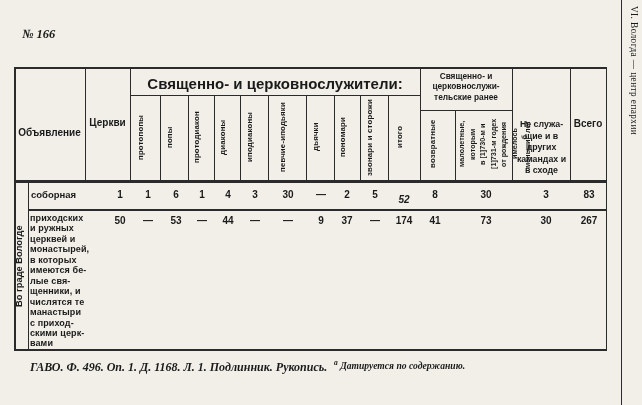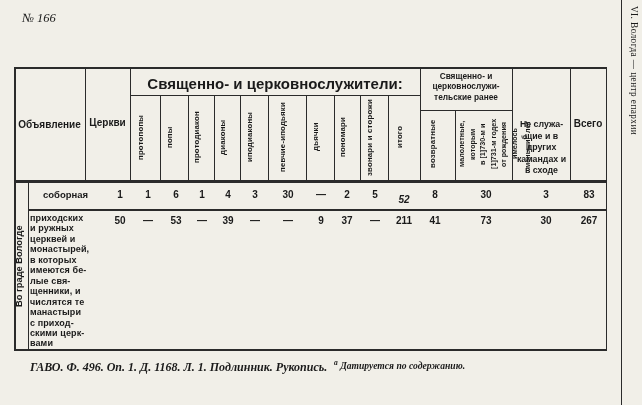--- a/index.html
+++ b/index.html
@@ -1,33 +1,33 @@
 <!DOCTYPE html>
 <html><head>
 <meta charset="utf-8">
 <style>
   html,body{margin:0;padding:0;}
   .page{position:relative;width:642px;height:405px;background:#f1efe8;color:#1a1a1a;
         font-family:"Liberation Sans",sans-serif;overflow:hidden;}
   .abs{position:absolute;}
   .line{position:absolute;background:#2b2b2b;}
-  .docnum{font-family:"Liberation Serif",serif;font-style:italic;font-size:12.5px;font-weight:400;}
+  .docnum{font-family:"Liberation Serif",serif;font-style:italic;font-size:12.5px;font-weight:700;margin-top:16px;}
   .title{font-family:"Liberation Serif",serif;font-weight:700;font-size:11.6px;letter-spacing:.1px;}
   .title sup,.notes sup,.vcell sup{font-size:7.5px;}
   .hcell{position:absolute;text-align:center;font-weight:600;font-size:10px;}
   .g1label{position:absolute;text-align:center;font-weight:600;font-size:15px;}
   .g2label{position:absolute;text-align:center;font-weight:600;font-size:8.3px;line-height:1.25;white-space:pre-line;}
   .vtext{position:absolute;writing-mode:vertical-rl;transform:rotate(180deg);text-align:center;}
   .vhead{position:absolute;writing-mode:vertical-rl;transform:rotate(180deg);text-align:center;
          font-size:7.8px;font-weight:700;line-height:1;letter-spacing:.2px;top:96px;height:82px;width:16px;}
   .vcell{position:absolute;writing-mode:vertical-rl;transform:rotate(180deg);text-align:center;
          font-size:7.2px;font-weight:700;line-height:10.5px;white-space:pre-line;}
   .notserv{position:absolute;text-align:center;font-weight:600;font-size:8.8px;line-height:1.32;white-space:pre-line;}
   .num{position:absolute;width:44px;text-align:center;font-weight:700;font-size:10px;}
-  .rowlabel{position:absolute;font-weight:700;font-size:9.5px;margin-left:12px;}
+  .rowlabel{position:absolute;font-weight:700;font-size:9.5px;}
   .rowlabel2{position:absolute;left:30px;top:213px;width:58px;font-size:9px;font-weight:700;
              line-height:10.45px;white-space:pre-line;letter-spacing:.1px;}
   .src{font-family:"Liberation Serif",serif;font-style:italic;font-size:12px;font-weight:600;}
   .notes{position:absolute;font-family:"Liberation Serif",serif;font-style:italic;font-size:9.6px;
          font-weight:600;line-height:13.2px;width:296px;text-align:justify;}
   .notes p{margin:0;text-indent:12px;}
   .margincap{position:absolute;writing-mode:vertical-rl;font-family:"Liberation Serif",serif;
              font-size:9.3px;letter-spacing:.4px;}
 </style>
 </head>
@@ -59,21 +59,21 @@
   <div class="line" style="left:188px;top:95px;width:1px;height:85px;"></div>
   <div class="line" style="left:214px;top:95px;width:1px;height:85px;"></div>
   <div class="line" style="left:240px;top:95px;width:1px;height:85px;"></div>
   <div class="line" style="left:268px;top:95px;width:1px;height:85px;"></div>
   <div class="line" style="left:306px;top:95px;width:1px;height:85px;"></div>
   <div class="line" style="left:334px;top:95px;width:1px;height:85px;"></div>
   <div class="line" style="left:360px;top:95px;width:1px;height:85px;"></div>
   <div class="line" style="left:388px;top:95px;width:1px;height:85px;"></div>
   <div class="line" style="left:455px;top:110px;width:1px;height:70px;"></div>
 
-  <div class="hcell" style="left:14px;top:119px;width:71px;">Объявление</div>
+  <div class="hcell" style="left:14px;top:127px;width:71px;">Объявление</div>
   <div class="hcell" style="left:85px;top:117px;width:45px;">Церкви</div>
   <div class="g1label" style="left:130px;top:75px;width:290px;">Священно- и церковнослужители:</div>
 
   <div class="vhead" style="left:137px;">протопопы</div>
   <div class="vhead" style="left:166px;">попы</div>
   <div class="vhead" style="left:193px;">протодиакон</div>
   <div class="vhead" style="left:219px;">диаконы</div>
   <div class="vhead" style="left:246px;">иподиаконы</div>
   <div class="vhead" style="left:279px;">певчие-иподьяки</div>
   <div class="vhead" style="left:312px;">дьячки</div>
@@ -126,27 +126,27 @@
 щенники, и
 числятся те
 манастыри
 с приход-
 скими церк-
 вами</div>
   <span class="num" style="left:98px;top:215px;">50</span>
   <span class="num" style="left:126px;top:215px;">—</span>
   <span class="num" style="left:154px;top:215px;">53</span>
   <span class="num" style="left:180px;top:215px;">—</span>
-  <span class="num" style="left:206px;top:215px;">39</span>
+  <span class="num" style="left:206px;top:215px;">44</span>
   <span class="num" style="left:233px;top:215px;">—</span>
   <span class="num" style="left:266px;top:215px;">—</span>
   <span class="num" style="left:299px;top:215px;">9</span>
   <span class="num" style="left:325px;top:215px;">37</span>
   <span class="num" style="left:353px;top:215px;">—</span>
-  <span class="num" style="left:382px;top:215px;">211</span>
+  <span class="num" style="left:382px;top:215px;">174</span>
   <span class="num" style="left:413px;top:215px;">41</span>
   <span class="num" style="left:464px;top:215px;text-align:center;">73</span>
   <span class="num" style="left:524px;top:215px;">30</span>
   <span class="num" style="left:567px;top:215px;">267</span>
 
   <div class="abs src" style="left:30px;top:360px;">ГАВО. Ф. 496. Оп. 1. Д. 1168. Л. 1. Подлинник. Рукопись.</div>
   <div class="notes" style="left:322px;top:356px;">
     <p><sup>а</sup> <span>Датируется по содержанию.</span></p>
   </div>
 

